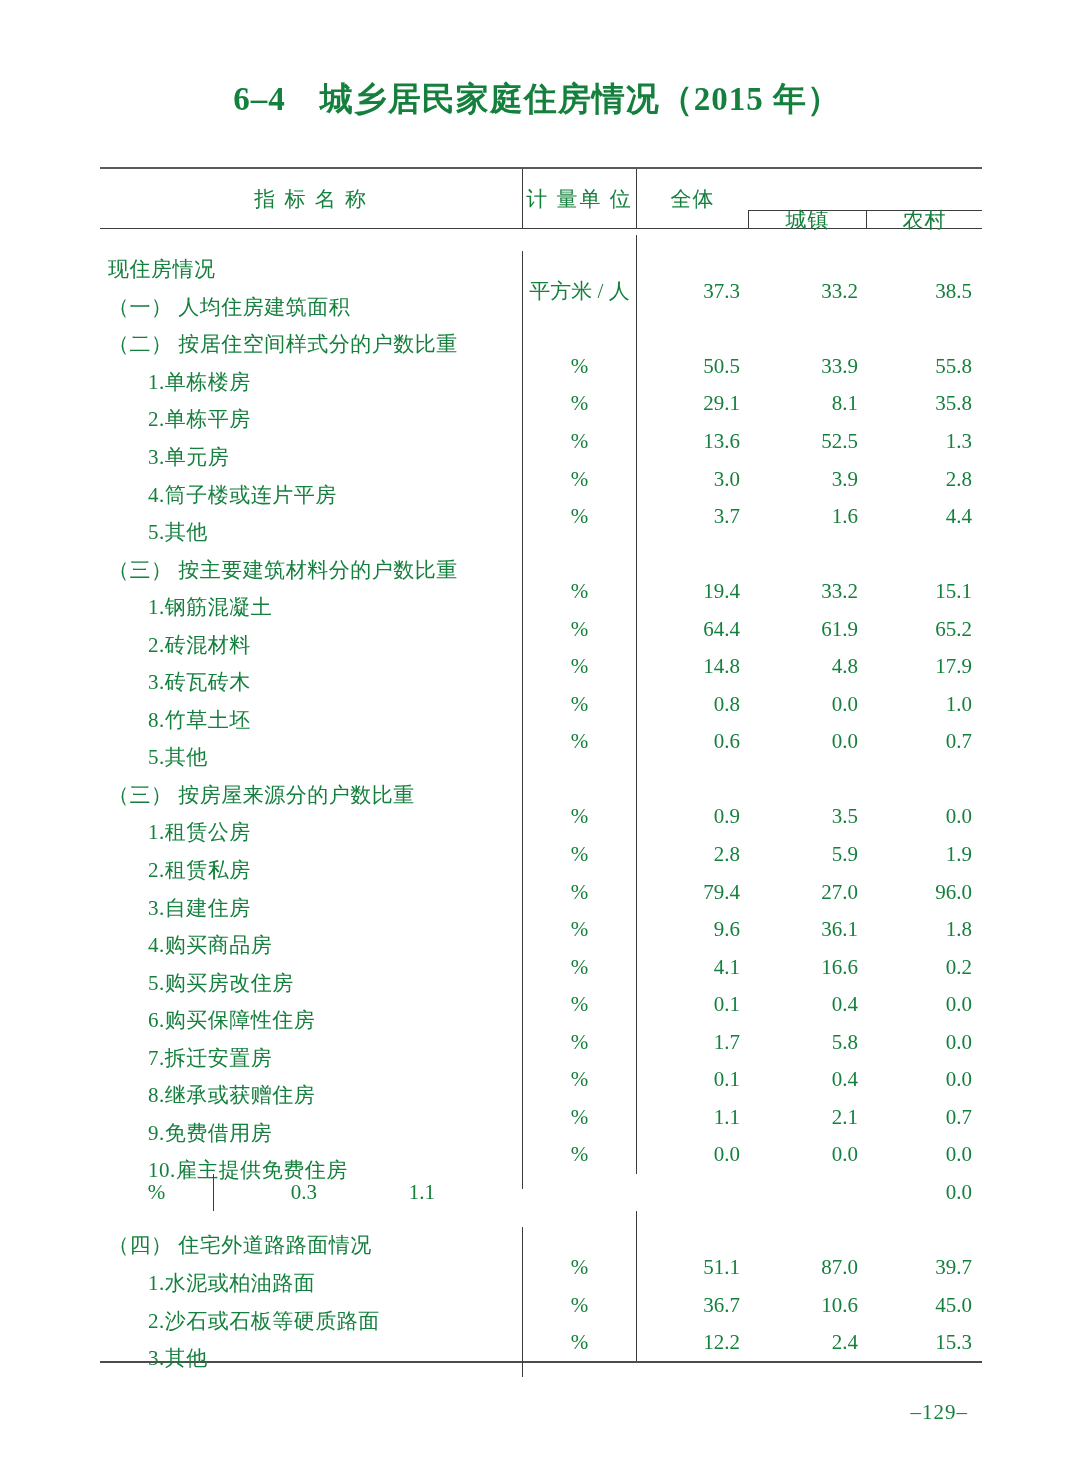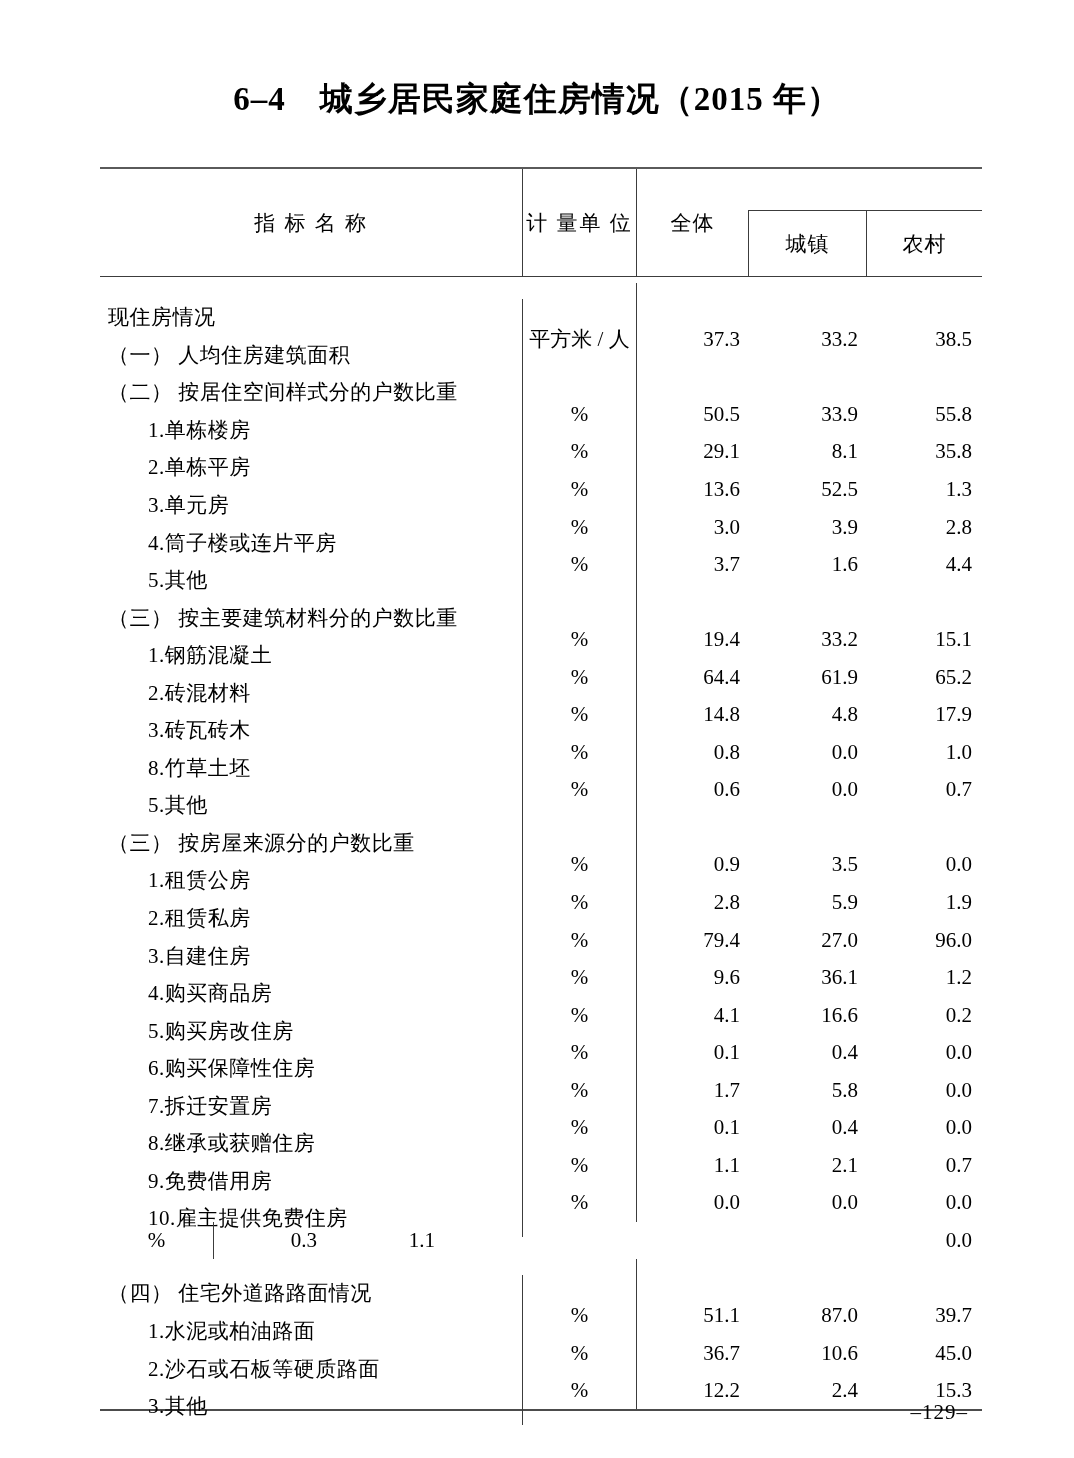--- a/index.html
+++ b/index.html
@@ -3,21 +3,21 @@
 <meta charset="utf-8">
 <style>
   * { box-sizing: border-box; margin: 0; padding: 0; }
   html, body { background: #e8e8e8; }
   .page {
     position: relative;
     width: 1074px;
     height: 1458px;
     background: #ffffff;
     font-family: "Liberation Serif", "DejaVu Serif", serif;
-    color: #000000;
+    color: #15803d;
     margin: 0 auto;
     overflow: hidden;
   }
   .title {
     position: absolute;
     top: 78px;
     left: 0;
     width: 100%;
     text-align: center;
     font-size: 33px;
@@ -28,21 +28,21 @@
   .table {
     position: absolute;
     left: 100px;
     top: 167px;
     width: 882px;
     border-top: 2px solid #5a5a5a;
     border-bottom: 2px solid #4c4c4c;
   }
   .thead {
     position: relative;
-    height: 108px;
+    height: 60px;
     border-bottom: 1px solid #3c3c3c;
     display: flex;
     font-size: 21px;
   }
   .h-cell { display: flex; align-items: center; justify-content: center; }
   .h-name {
     width: 423px;
     border-right: 1px solid #3c3c3c;
     letter-spacing: 2px;
   }
@@ -277,21 +277,21 @@
     <div class="c v total">79.4</div>
     <div class="c v urban">27.0</div>
     <div class="c v rural">96.0</div>
   </div>
 
   <div class="row">
     <div class="c name indent">4.购买商品房</div>
     <div class="c unit">%</div>
     <div class="c v total">9.6</div>
     <div class="c v urban">36.1</div>
-    <div class="c v rural">1.2</div>
+    <div class="c v rural">1.8</div>
   </div>
 
   <div class="row">
     <div class="c name indent">5.购买房改住房</div>
     <div class="c unit">%</div>
     <div class="c v total">4.1</div>
     <div class="c v urban">16.6</div>
     <div class="c v rural">0.2</div>
   </div>
 

